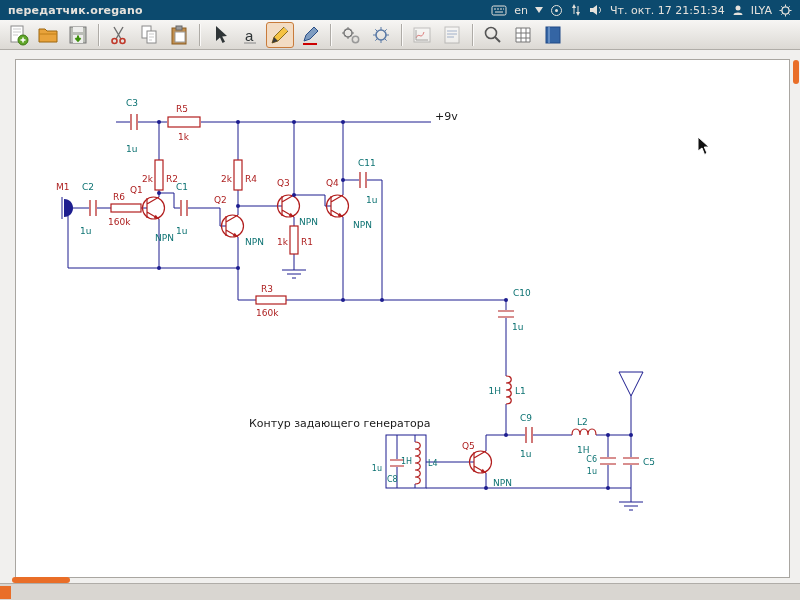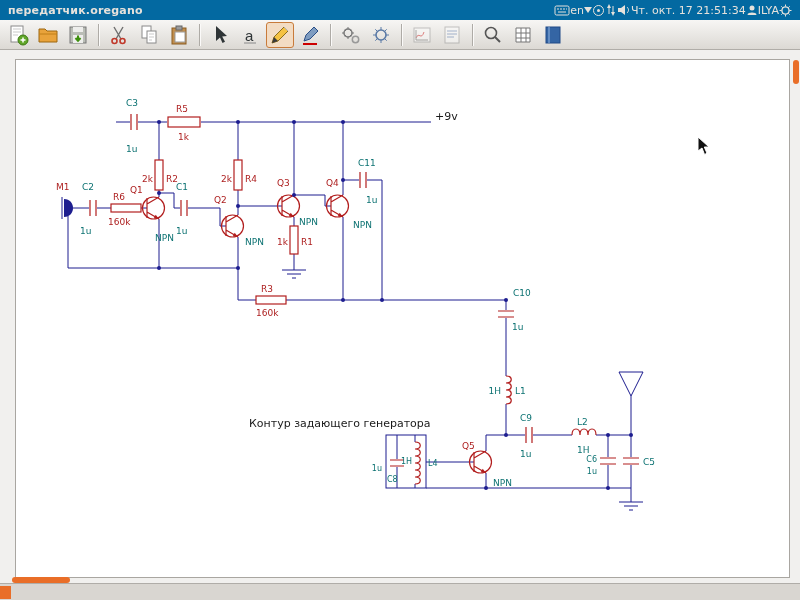--- a/index.html
+++ b/index.html
@@ -1,24 +1,24 @@
 <!DOCTYPE html>
 <html><head>
 <meta charset="utf-8">
 <style>
   *{margin:0;padding:0;box-sizing:border-box}
   html,body{width:800px;height:600px;overflow:hidden}
   body{font-family:"DejaVu Sans","Liberation Sans",sans-serif;background:#fff}
   .screen{position:relative;width:800px;height:600px;overflow:hidden}
 
   
-  .menubar{height:20px;background:#0369a1;color:#e6e2dc;display:flex;align-items:center;
+  .menubar{height:20px;background:#0c4a6e;color:#e6e2dc;display:flex;align-items:center;
            justify-content:space-between;font-size:11px;padding:0 8px}
   .menubar .title{font-weight:bold;letter-spacing:.2px}
-  .tray{display:flex;align-items:center;}
+  .tray{display:flex;align-items:center;gap:7px}
   .tray svg{display:block}
   .tray .txt{white-space:nowrap}
 
   
   .toolbar{height:30px;background:linear-gradient(#f7f6f4,#dcd9d4);border-bottom:1px solid #b0ada8;
            display:flex;align-items:center;padding:0 4px;gap:2px}
   .tb{width:28px;height:26px;border:1px solid transparent;background:transparent;border-radius:3px;
       display:flex;align-items:center;justify-content:center;padding:0;cursor:default}
   .tb.active{background:#f3dcc3;border-color:#c87b3b}
   .tb.disabled{opacity:.45}

